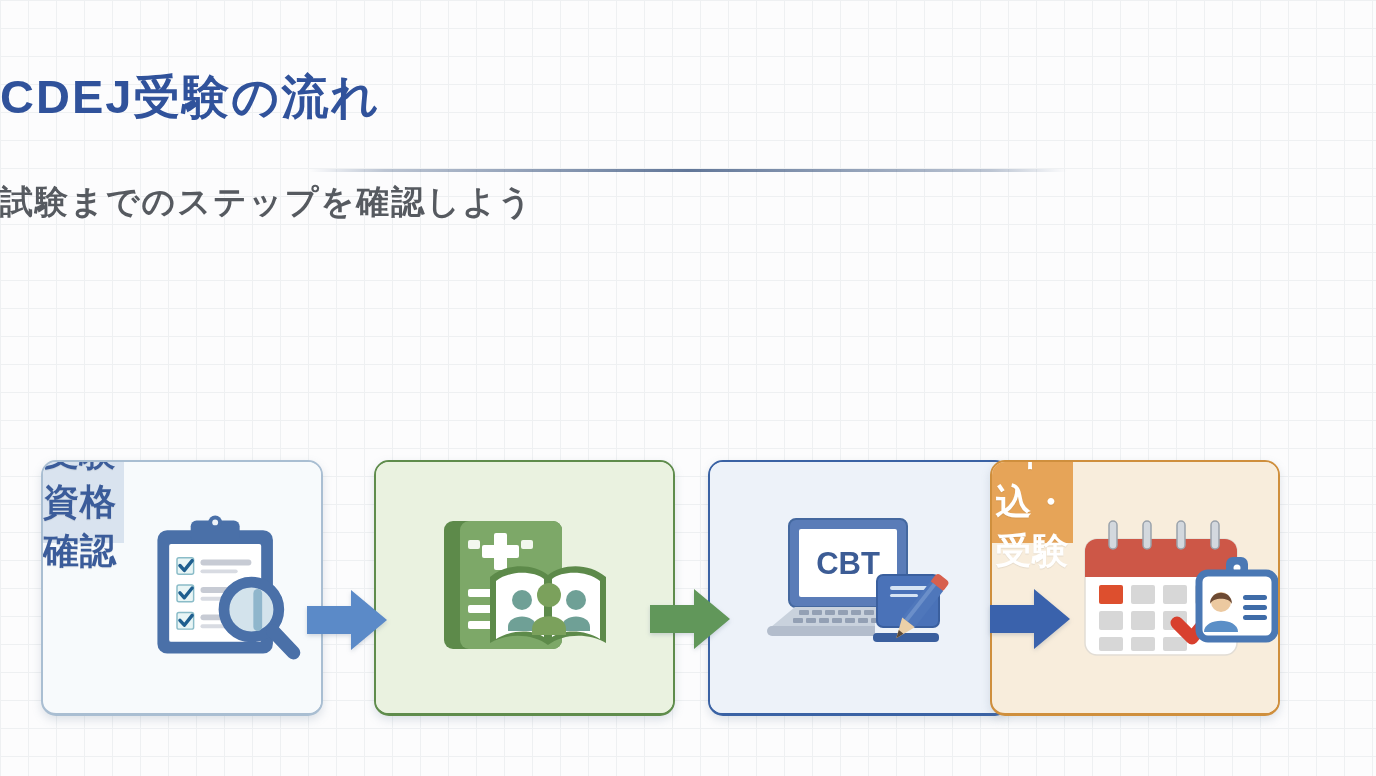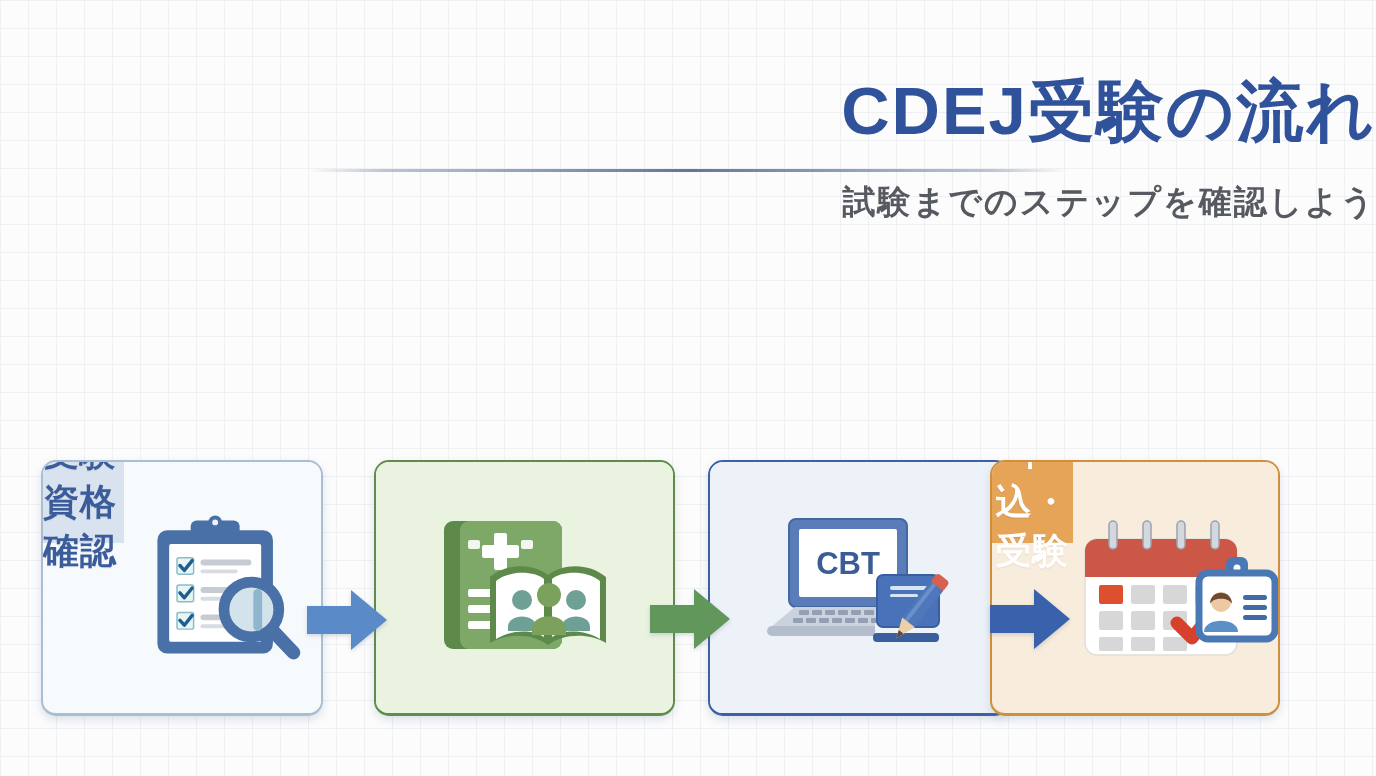--- a/index.html
+++ b/index.html
@@ -8,36 +8,35 @@
     font-family:"Liberation Sans","DejaVu Sans",sans-serif;
     background-color:var(--background,#fcfcfd);
     background-image:
       linear-gradient(var(--grid-line,#eef0f2) 1px, transparent 1px),
       linear-gradient(90deg, var(--grid-line,#eef0f2) 1px, transparent 1px);
     background-size:28px 28px;
   }
   .stage{position:absolute;inset:0;}
   .page-title{
     position:absolute;top:66px;left:0;right:0;margin:0;
-    text-align:right;font-size:67px;font-weight:700;letter-spacing:2px;
+    text-align:left;font-size:47px;font-weight:700;letter-spacing:2px;
     color:var(--title-text,#30529b);
   }
   .title-divider{
     position:absolute;top:169px;left:50%;transform:translateX(-50%);
     width:758px;height:3px;border-radius:2px;
     background:linear-gradient(90deg,
       rgba(110,130,160,0) 0%, rgba(110,130,160,.45) 10%,
       rgba(70,95,135,.85) 50%,
       rgba(110,130,160,.45) 90%, rgba(110,130,160,0) 100%);
   }
   .page-subtitle{
     position:absolute;top:180px;left:0;right:0;margin:0;
-    text-align:right;font-size:33px;font-weight:600;letter-spacing:2px;
+    text-align:left;font-size:33px;font-weight:600;letter-spacing:2px;
     color:var(--subtitle-text,#565a60);
-    padding-left:35px;
   }
   .flow{position:absolute;inset:0;}
   .card{
     position:absolute;top:460px;height:256px;
     border:2px solid var(--border,#ccc);border-bottom-width:3px;
     border-radius:15px;overflow:hidden;box-sizing:border-box;
     background:var(--body-bg,#fff);
     box-shadow:0 4px 10px rgba(110,130,155,.22);
     display:flex;flex-direction:row;
   }

